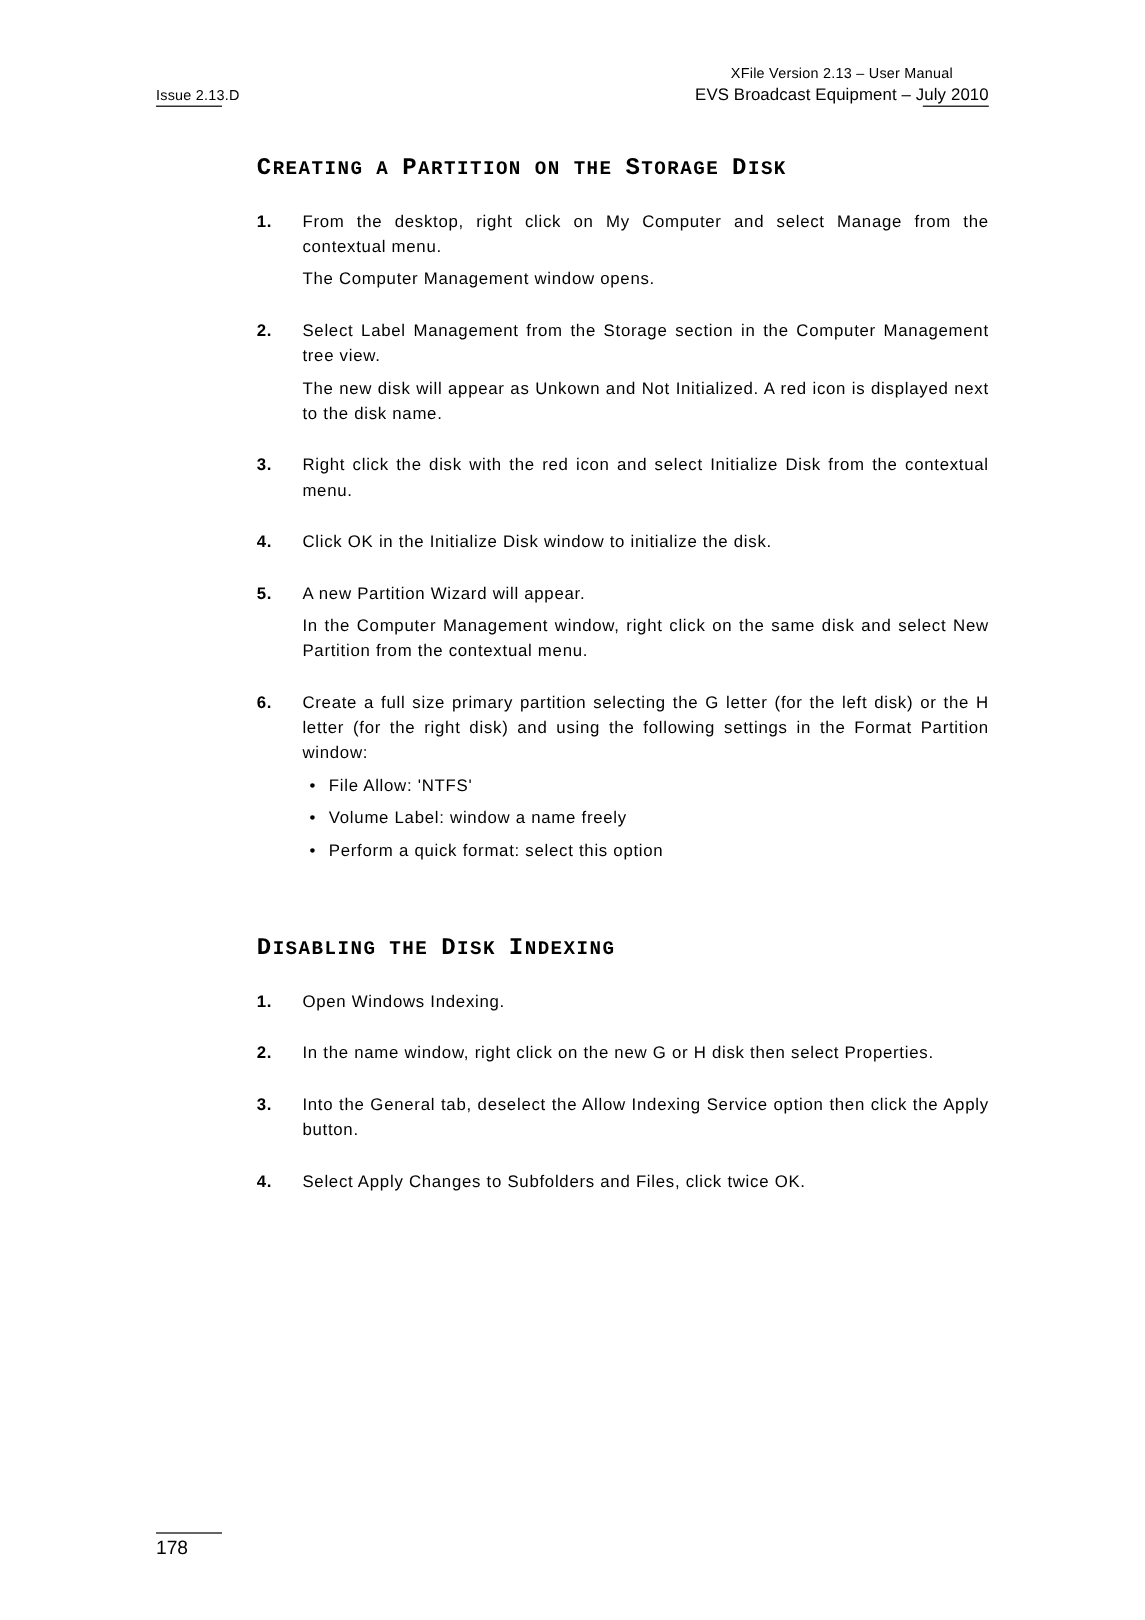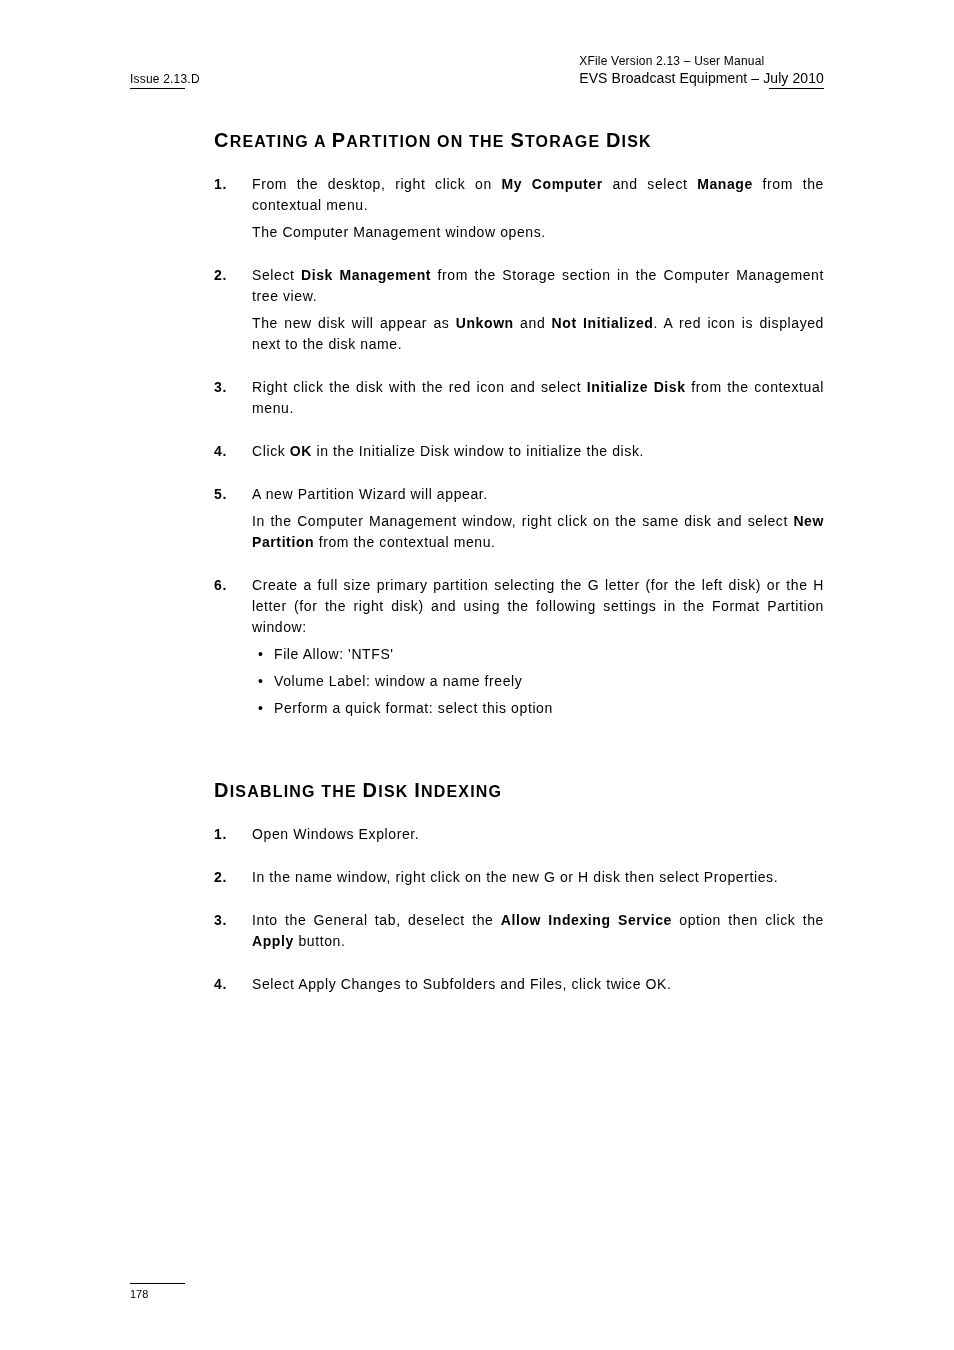--- a/index.html
+++ b/index.html
@@ -22,21 +22,21 @@
     justify-content: space-between;
     align-items: flex-end;
     font-size: 12px;
     letter-spacing: 0.2px;
     margin-bottom: 4px;
   }
   .header-left {
     text-align: center;
   }
   .header-right {
-    text-align: left;
+    text-align: center;
   }
   .header-right .sub {
     font-size: 14px;
     display: block;
     margin-top: 2px;
     letter-spacing: 0.1px;
   }
   .hr-top {
     border: none;
     border-top: 1.5px solid #000;
@@ -48,20 +48,21 @@
   }
   .content {
     margin-left: 84px;
     margin-top: 34px;
   }
   h2.heading {
     font-size: 20px;
     font-weight: bold;
     letter-spacing: 1.2px;
     margin: 40px 0 22px 0;
+    font-family: Liberation Mono, monospace;
   }
   h2.heading .sc-small {
     font-size: 16px;
   }
   .steps {
     list-style: none;
     padding: 0;
     margin: 0;
   }
   .step {
@@ -95,26 +96,26 @@
     position: relative;
     text-align: left;
   }
   .sublist li::before {
     content: "•";
     position: absolute;
     left: 6px;
     top: 0;
     font-size: 14px;
   }
-  b { font-weight: bold; }
+  b { font-weight: normal; }
   .footer {
     position: absolute;
     left: 130px;
     bottom: 50px;
-    font-size: 11px;
+    font-size: 16px;
   }
   .footer-line {
     border: none;
     border-top: 1.5px solid #000;
     width: 55px;
     margin: 0 0 4px 0;
   }
 </style>
 </head>
 <body>
@@ -140,21 +141,21 @@
         <li class="step">
           <span class="num">1.</span>
           <div class="body">
             <p>From the desktop, right click on <b>My Computer</b> and select <b>Manage</b> from the contextual menu.</p>
             <p>The Computer Management window opens.</p>
           </div>
         </li>
         <li class="step">
           <span class="num">2.</span>
           <div class="body">
-            <p>Select <b>Disk Management</b> from the Storage section in the Computer Management tree view.</p>
+            <p>Select <b>Label Management</b> from the Storage section in the Computer Management tree view.</p>
             <p>The new disk will appear as <b>Unkown</b> and <b>Not Initialized</b>. A red icon is displayed next to the disk name.</p>
           </div>
         </li>
         <li class="step">
           <span class="num">3.</span>
           <div class="body">
             <p>Right click the disk with the red icon and select <b>Initialize Disk</b> from the contextual menu.</p>
           </div>
         </li>
         <li class="step">
@@ -181,21 +182,21 @@
             </ul>
           </div>
         </li>
       </ol>
 
     <h2 class="heading" style="margin-top:54px"><span>D</span><span class="sc-small">ISABLING THE </span><span>D</span><span class="sc-small">ISK </span><span>I</span><span class="sc-small">NDEXING</span></h2>
     <ol class="steps">
         <li class="step">
           <span class="num">1.</span>
           <div class="body">
-            <p>Open Windows Explorer.</p>
+            <p>Open Windows Indexing.</p>
           </div>
         </li>
         <li class="step">
           <span class="num">2.</span>
           <div class="body">
             <p>In the name window, right click on the new G or H disk then select Properties.</p>
           </div>
         </li>
         <li class="step">
           <span class="num">3.</span>

